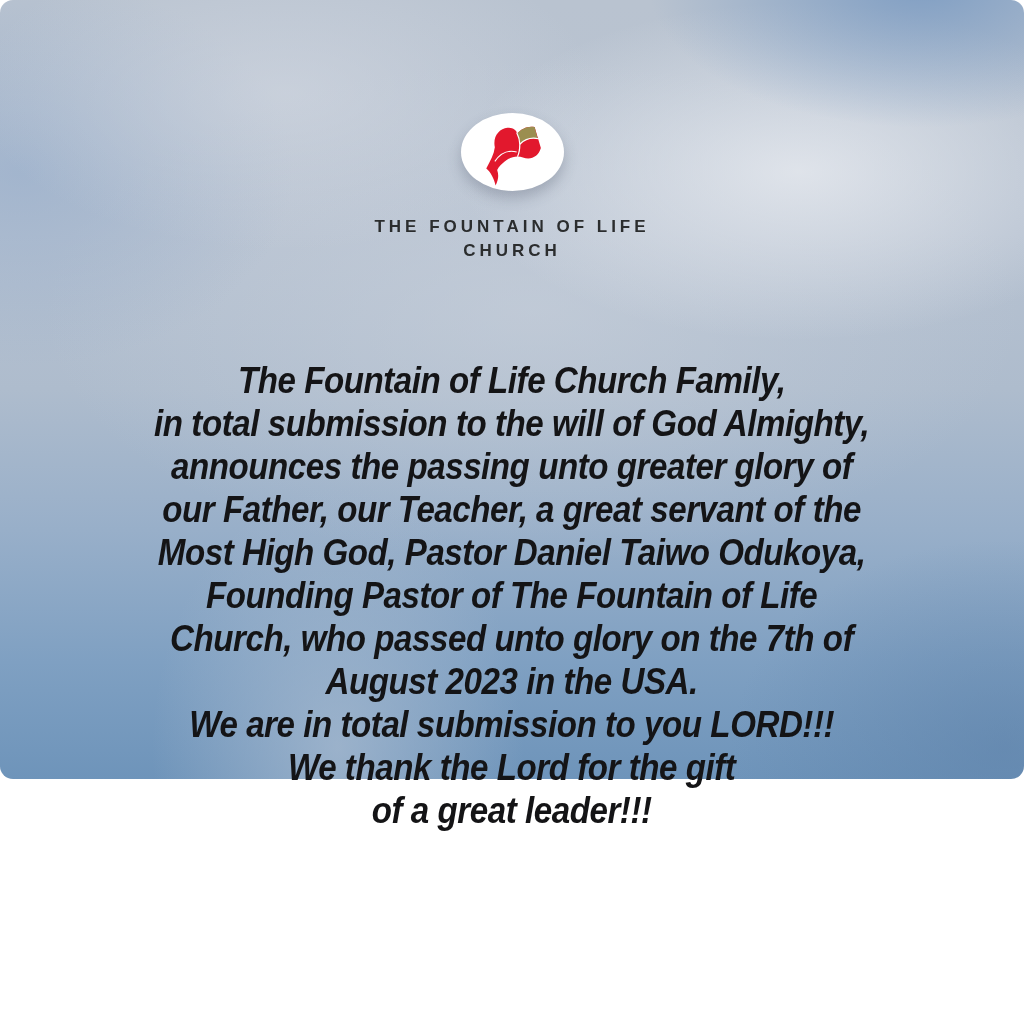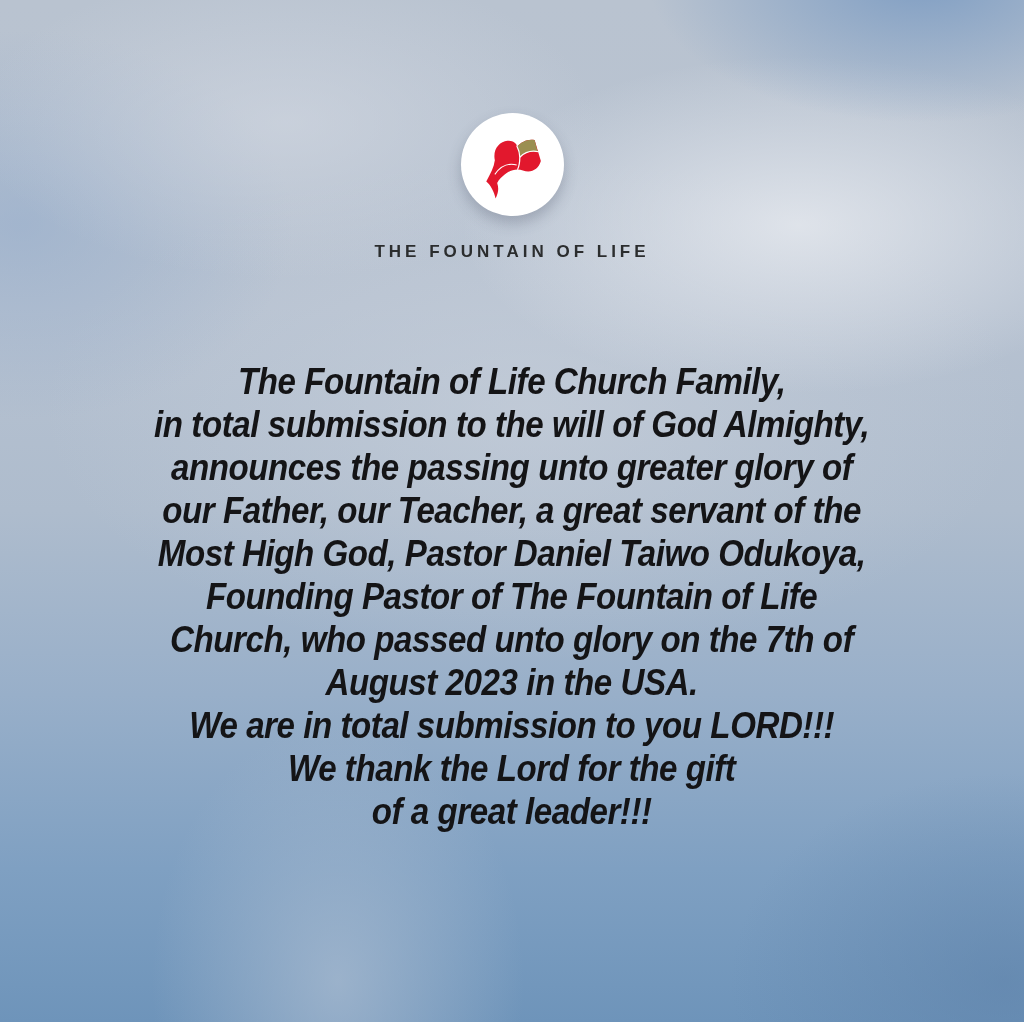--- a/index.html
+++ b/index.html
@@ -3,30 +3,31 @@
 <meta charset="utf-8">
 <style>
   html,body{margin:0;padding:0;}
   body{
     width:1024px;height:1022px;
     font-family:"Liberation Sans",sans-serif;
     overflow:hidden;
   }
   .canvas{
     position:relative;
-    width:1024px;height:1022px;
+    width:1024px;height:779px;
     background:
       radial-gradient(ellipse 420px 220px at 90% -2%, rgba(118,152,193,0.85), transparent 65%),
       radial-gradient(ellipse 520px 260px at 78% 22%, rgba(232,235,240,0.80), transparent 65%),
       radial-gradient(ellipse 480px 240px at 28% 12%, rgba(214,219,228,0.55), transparent 65%),
       radial-gradient(ellipse 420px 300px at 2% 22%, rgba(148,172,203,0.60), transparent 65%),
       radial-gradient(ellipse 700px 360px at 52% 40%, rgba(205,212,222,0.50), transparent 70%),
       radial-gradient(ellipse 300px 420px at 33% 96%, rgba(172,189,209,0.70), transparent 62%),
       radial-gradient(ellipse 420px 320px at 98% 96%, rgba(92,128,168,0.55), transparent 65%),
       linear-gradient(180deg,#b9c3d0 0%,#b7c2d1 30%,#aebccd 50%,#98afc9 68%,#7fa0c2 85%,#6e94ba 100%);
+    border-radius: 13px;
   }
   .content{
     position:absolute;inset:0;
     display:flex;flex-direction:column;align-items:center;
   }
   .logo-circle{
     margin-top:113px;
     width:103px;height:103px;border-radius:50%;
     background:#ffffff;
     box-shadow:0 7px 14px rgba(60,70,90,0.28);
@@ -83,20 +84,21 @@
           C75,31 66,34 60,40 Z"></path>
 
         <path stroke="#ffffff" stroke-width="1.6" fill="none" d="M56,25 C59,31 60,35 60,40 C60,46 59,52 57,56"></path>
         <path stroke="#ffffff" stroke-width="1.6" fill="none" d="M60,40 C66,34 75,31 84,33"></path>
         <path stroke="#ffffff" stroke-width="1.4" fill="none" d="M28,62 C35,52 45,47 56,50"></path>
       </svg>
     </div>
 
     <div class="church-name">
       <div>THE FOUNTAIN OF LIFE</div>
+      <div>CHURCH</div>
     </div>
 
     <div class="announcement">
       <div>The Fountain of Life Church Family,</div>
       <div>in total submission to the will of God Almighty,</div>
       <div>announces the passing unto greater glory of</div>
       <div>our Father, our Teacher, a great servant of the</div>
       <div>Most High God, Pastor Daniel Taiwo Odukoya,</div>
       <div>Founding Pastor of The Fountain of Life</div>
       <div>Church, who passed unto glory on the 7th of</div>

